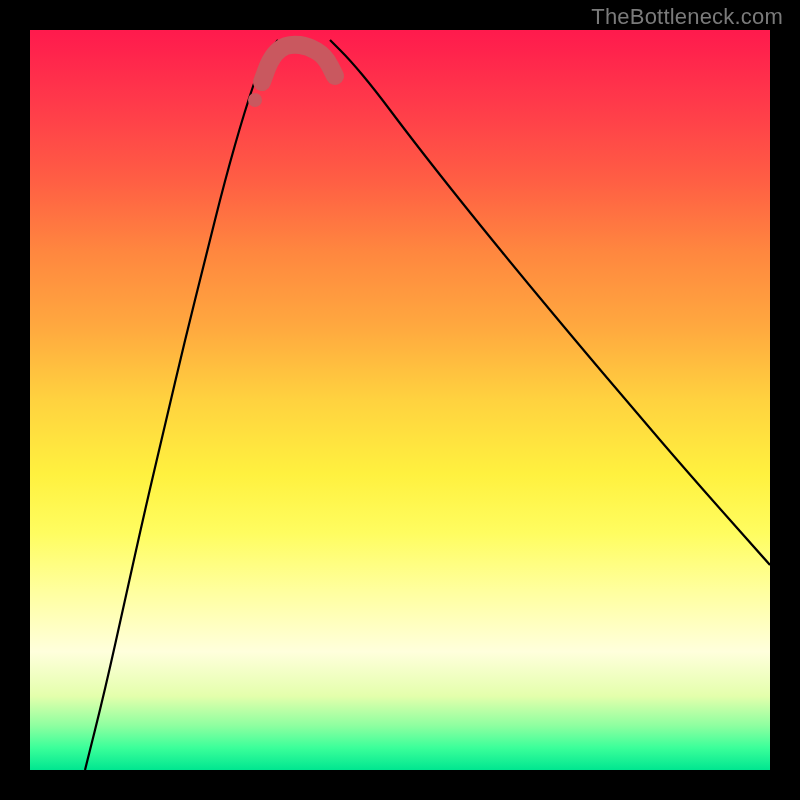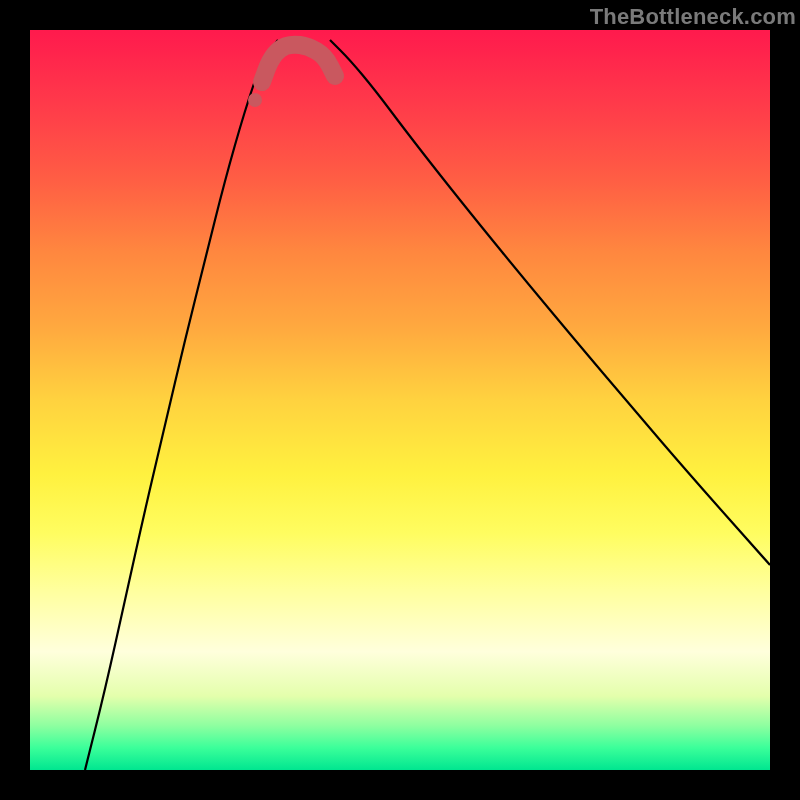--- a/index.html
+++ b/index.html
@@ -39,25 +39,25 @@
       #ffffdc 84%,
       #e4ffac 90%,
       #8effa0 94%,
       #3bff9a 97%,
       #00e690 100%
     );
   }
   .watermark {
     position: absolute;
     top: 4px;
-    right: 4px;
+    right: 17px;
     color: #7a7a7a;
     font-size: 22px;
     letter-spacing: 0.2px;
-    font-weight: 700;
+    font-weight: 400;
   }
   svg.curve {
     position: absolute;
     left: 0;
     top: 0;
     width: 740px;
     height: 740px;
   }
 </style>
 </head>

